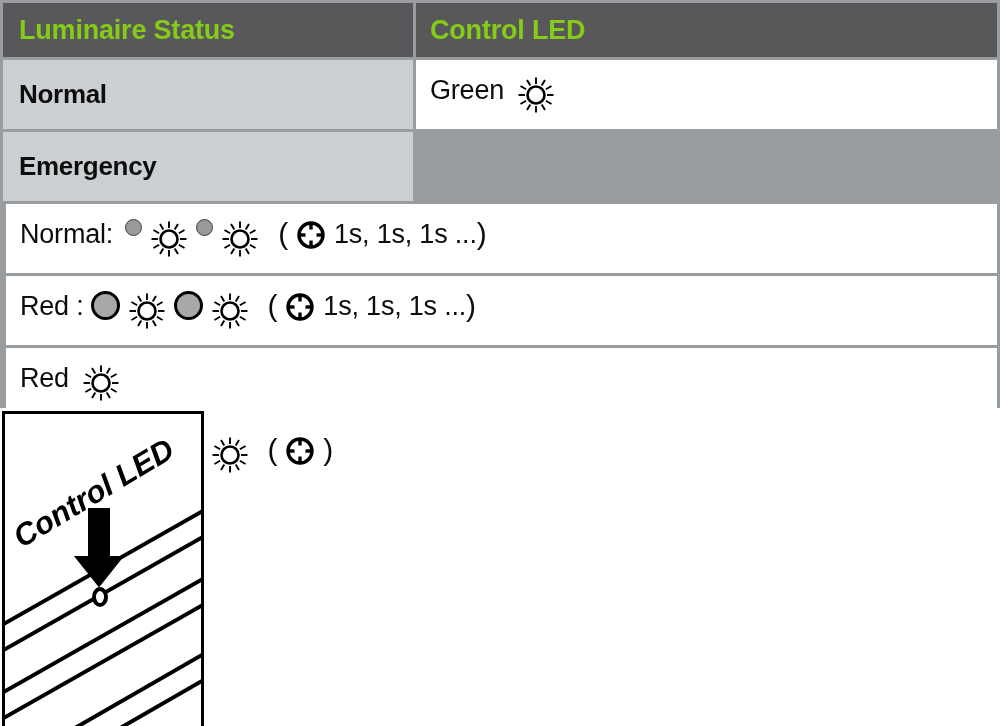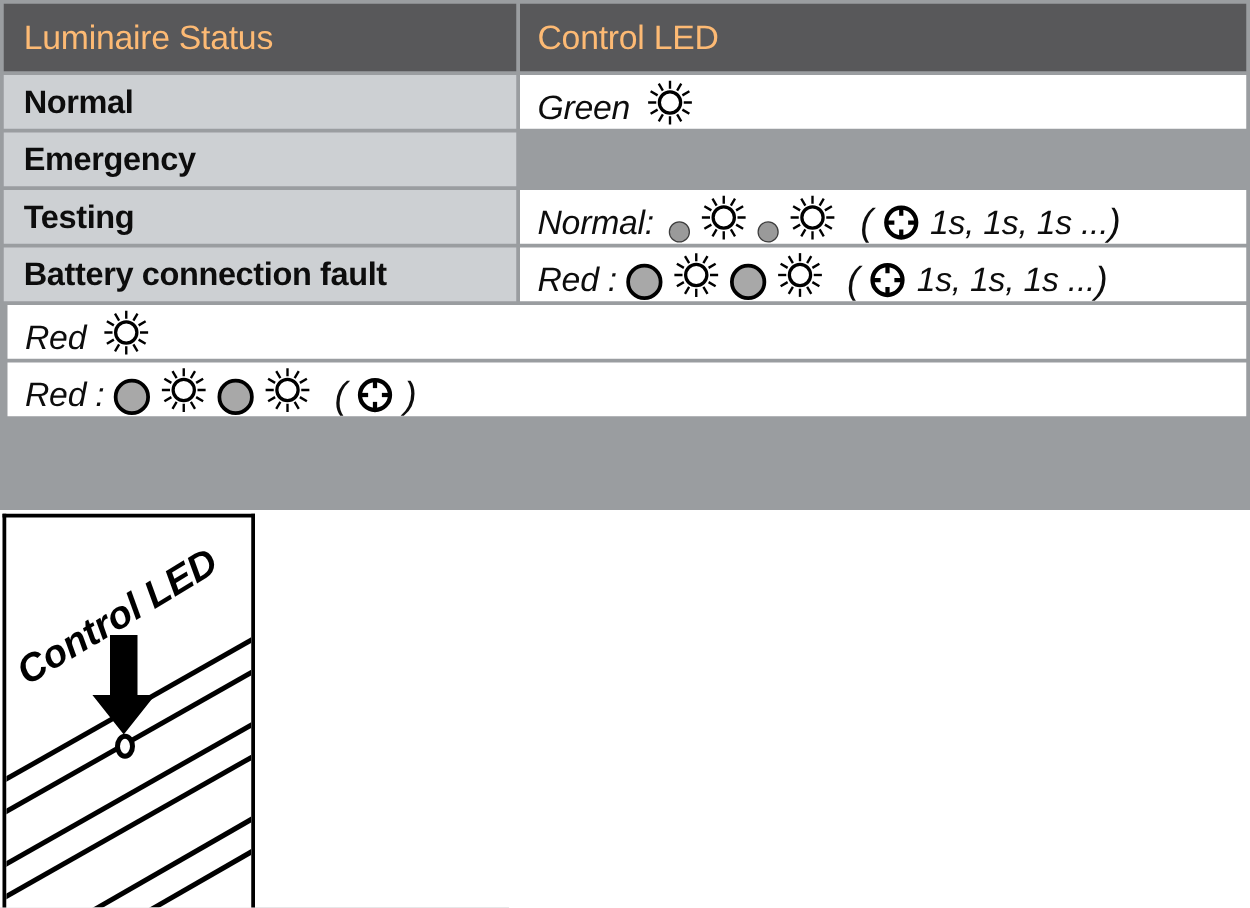--- a/index.html
+++ b/index.html
@@ -23,21 +23,21 @@
     top: 0;
     width: 1000px;
     height: 408px;
     background: #9a9da0;
     box-sizing: border-box;
     padding: 3px;
   }
   .trow {
     display: flex;
     width: 100%;
-    height: 43px;
+    height: 69px;
     margin-bottom: 3px;
   }
   .trow:last-child { margin-bottom: 0; }
 
   .cell-left {
     width: 410px;
     flex: 0 0 410px;
     background: #cdd0d3;
     display: flex;
     align-items: center;
@@ -53,46 +53,45 @@
     margin-left: 3px;
     box-sizing: border-box;
   }
 
   .header-row .cell-left,
   .header-row .cell-right {
     background: #58585a;
   }
   .header-row { height: 54px; }
   .header-text {
-    color: #fdba74;
+    color: #84cc16;
     font-size: 27px;
-    font-weight: normal;
+    font-weight: bold;
     letter-spacing: -0.2px;
   }
 
   .status-label {
     color: #0d0d0d;
     font-size: 26px;
     font-weight: bold;
     letter-spacing: -0.3px;
     white-space: nowrap;
   }
 
   .led-text {
     color: #0d0d0d;
     font-size: 27px;
     font-weight: normal;
     letter-spacing: -0.2px;
     white-space: nowrap;
   }
   .led-seq {
     display: flex;
-    align-items: flex-end;
+    align-items: flex-start;
     white-space: nowrap;
-    font-style: italic;
   }
   .sp-sm { width: 7px; flex: 0 0 7px; }
   .sp-md { width: 12px; flex: 0 0 12px; }
   .sp-lg { width: 18px; flex: 0 0 18px; }
 
   
   .dot-small {
     width: 17px; height: 17px;
     border-radius: 50%;
     background: #9a9a9a;
@@ -201,23 +200,20 @@
     </div>
   </div>
 
   <div class="trow">
     <div class="cell-left">
       <span class="status-label">Emergency</span>
     </div>
   </div>
 
   <div class="trow">
-    <div class="cell-left">
-      <span class="status-label">Testing</span>
-    </div>
     <div class="cell-right">
       <div class="led-seq">
         <span class="led-text">Normal:</span>
         <span class="sp-md"></span>
         <span class="dot-small"></span>
         <span class="sp-sm"></span>
         <span class="sun">
           <svg width="40" height="40" viewBox="0 0 40 40">
             <circle cx="20" cy="20" r="8.5" fill="none" stroke="#000" stroke-width="2.6"></circle>
             <g stroke="#000" stroke-width="1.9">
@@ -273,23 +269,20 @@
           </svg>
         </span>
         <span class="sp-sm"></span>
         <span class="led-text">1s, 1s, 1s ...</span>
         <span class="led-text paren">)</span>
       </div>
     </div>
   </div>
 
   <div class="trow">
-    <div class="cell-left">
-      <span class="status-label">Battery connection fault</span>
-    </div>
     <div class="cell-right">
       <div class="led-seq">
         <span class="led-text">Red :</span>
         <span class="sp-sm"></span>
         <span class="dot-big"></span>
         <span class="sp-sm"></span>
         <span class="sun">
           <svg width="40" height="40" viewBox="0 0 40 40">
             <circle cx="20" cy="20" r="8.5" fill="none" stroke="#000" stroke-width="2.6"></circle>
             <g stroke="#000" stroke-width="1.9">

